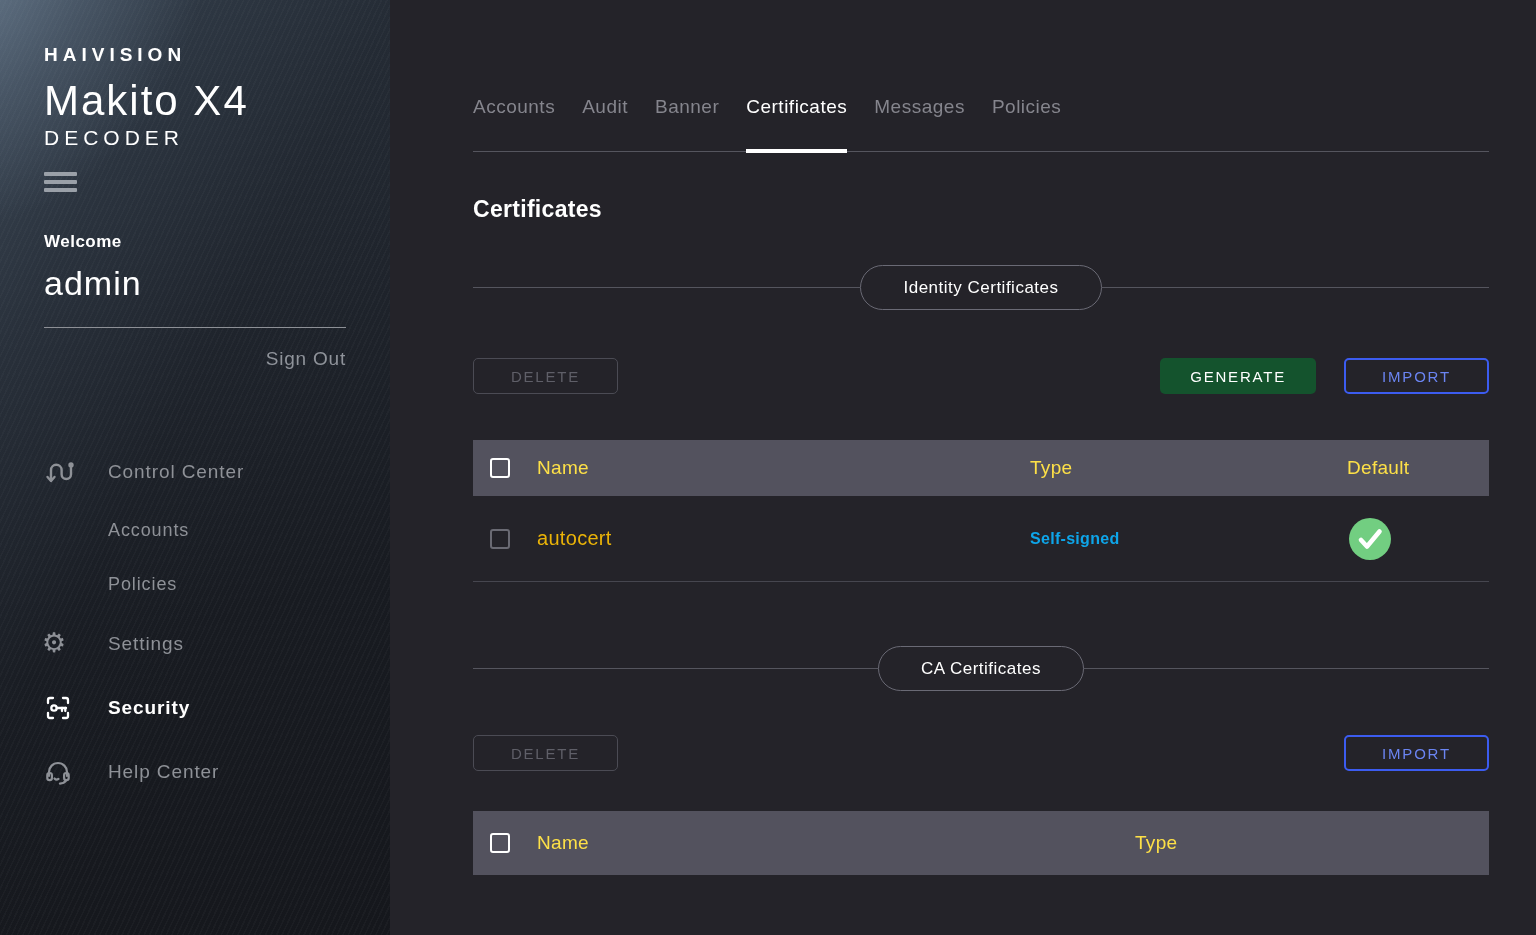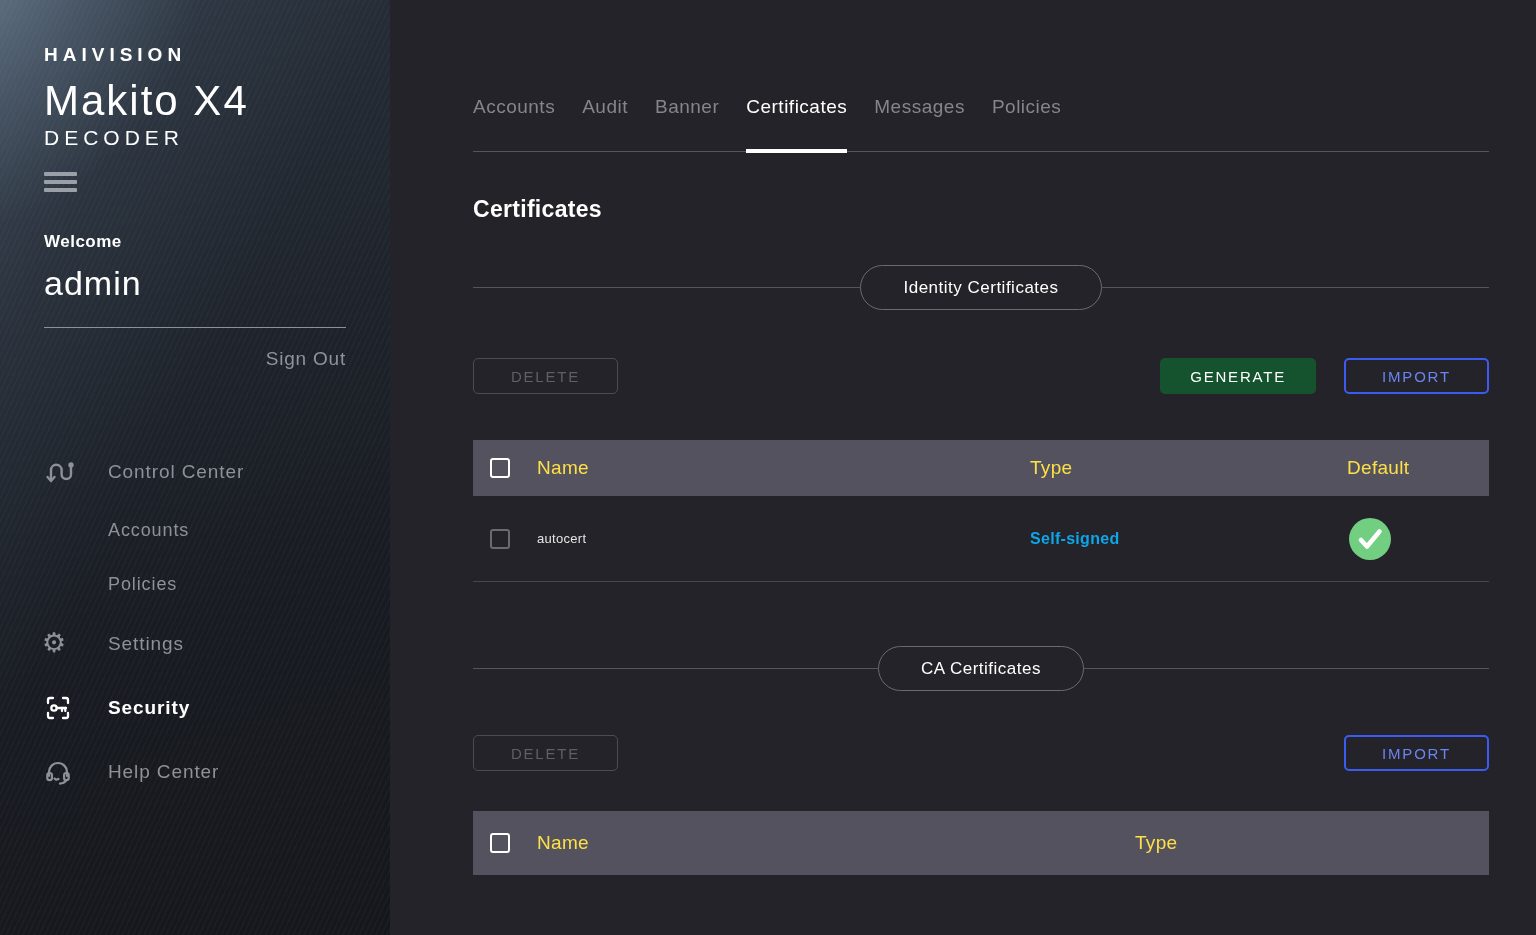--- a/index.html
+++ b/index.html
@@ -94,21 +94,21 @@
   .thead.tall { height:64px; }
   .trow { height:86px; border-bottom:1px solid #46464f; }
   .grid-t1 { display:grid; grid-template-columns:64px 493px 317px 1fr; align-items:center; }
   .grid-t2 { display:grid; grid-template-columns:64px 598px 1fr; align-items:center; }
   .cell { display:flex; align-items:center; }
   .cell.cb { padding-left:17px; }
   .th { font-size:19px; font-weight:400; color:#fde047; letter-spacing:0.3px; }
   .checkbox { width:20px; height:20px; border-radius:3px; cursor:pointer; }
   .checkbox.header-cb { border:2px solid #fff; }
   .checkbox.row-cb { border:2px solid #6a6a73; }
-  .link { font-size:13px; color:#e5e5e5; cursor:pointer; text-decoration:none; letter-spacing:0.3px; }
+  .link { font-size:20px; color:#eab308; cursor:pointer; text-decoration:none; letter-spacing:0.3px; }
   .type-val { font-size:16px; font-weight:600; color:#0ea5e9; letter-spacing:0.3px; }
   .check-circle { width:42px; height:42px; margin-left:2px; }
   .check-circle svg { display:block; }
 </style>
 </head>
 <body>
 
 <div class="app">
 
   <aside class="sidebar">

